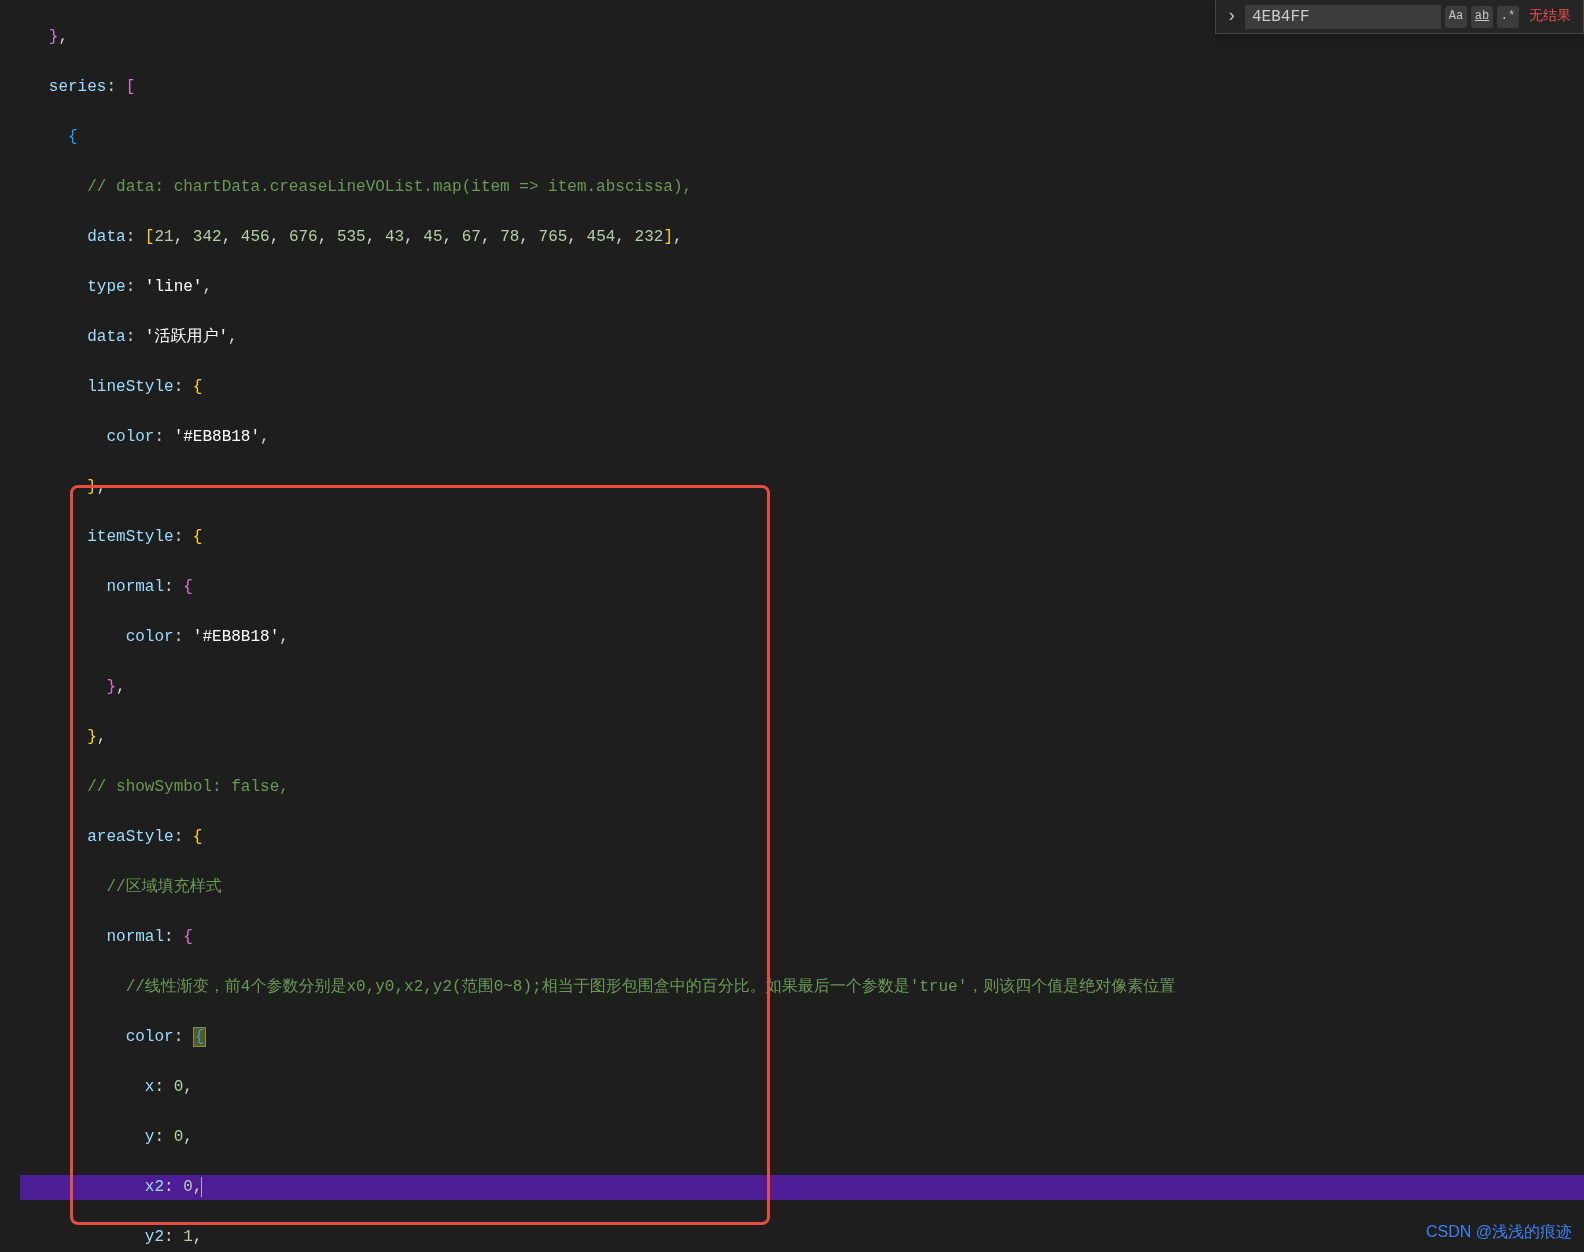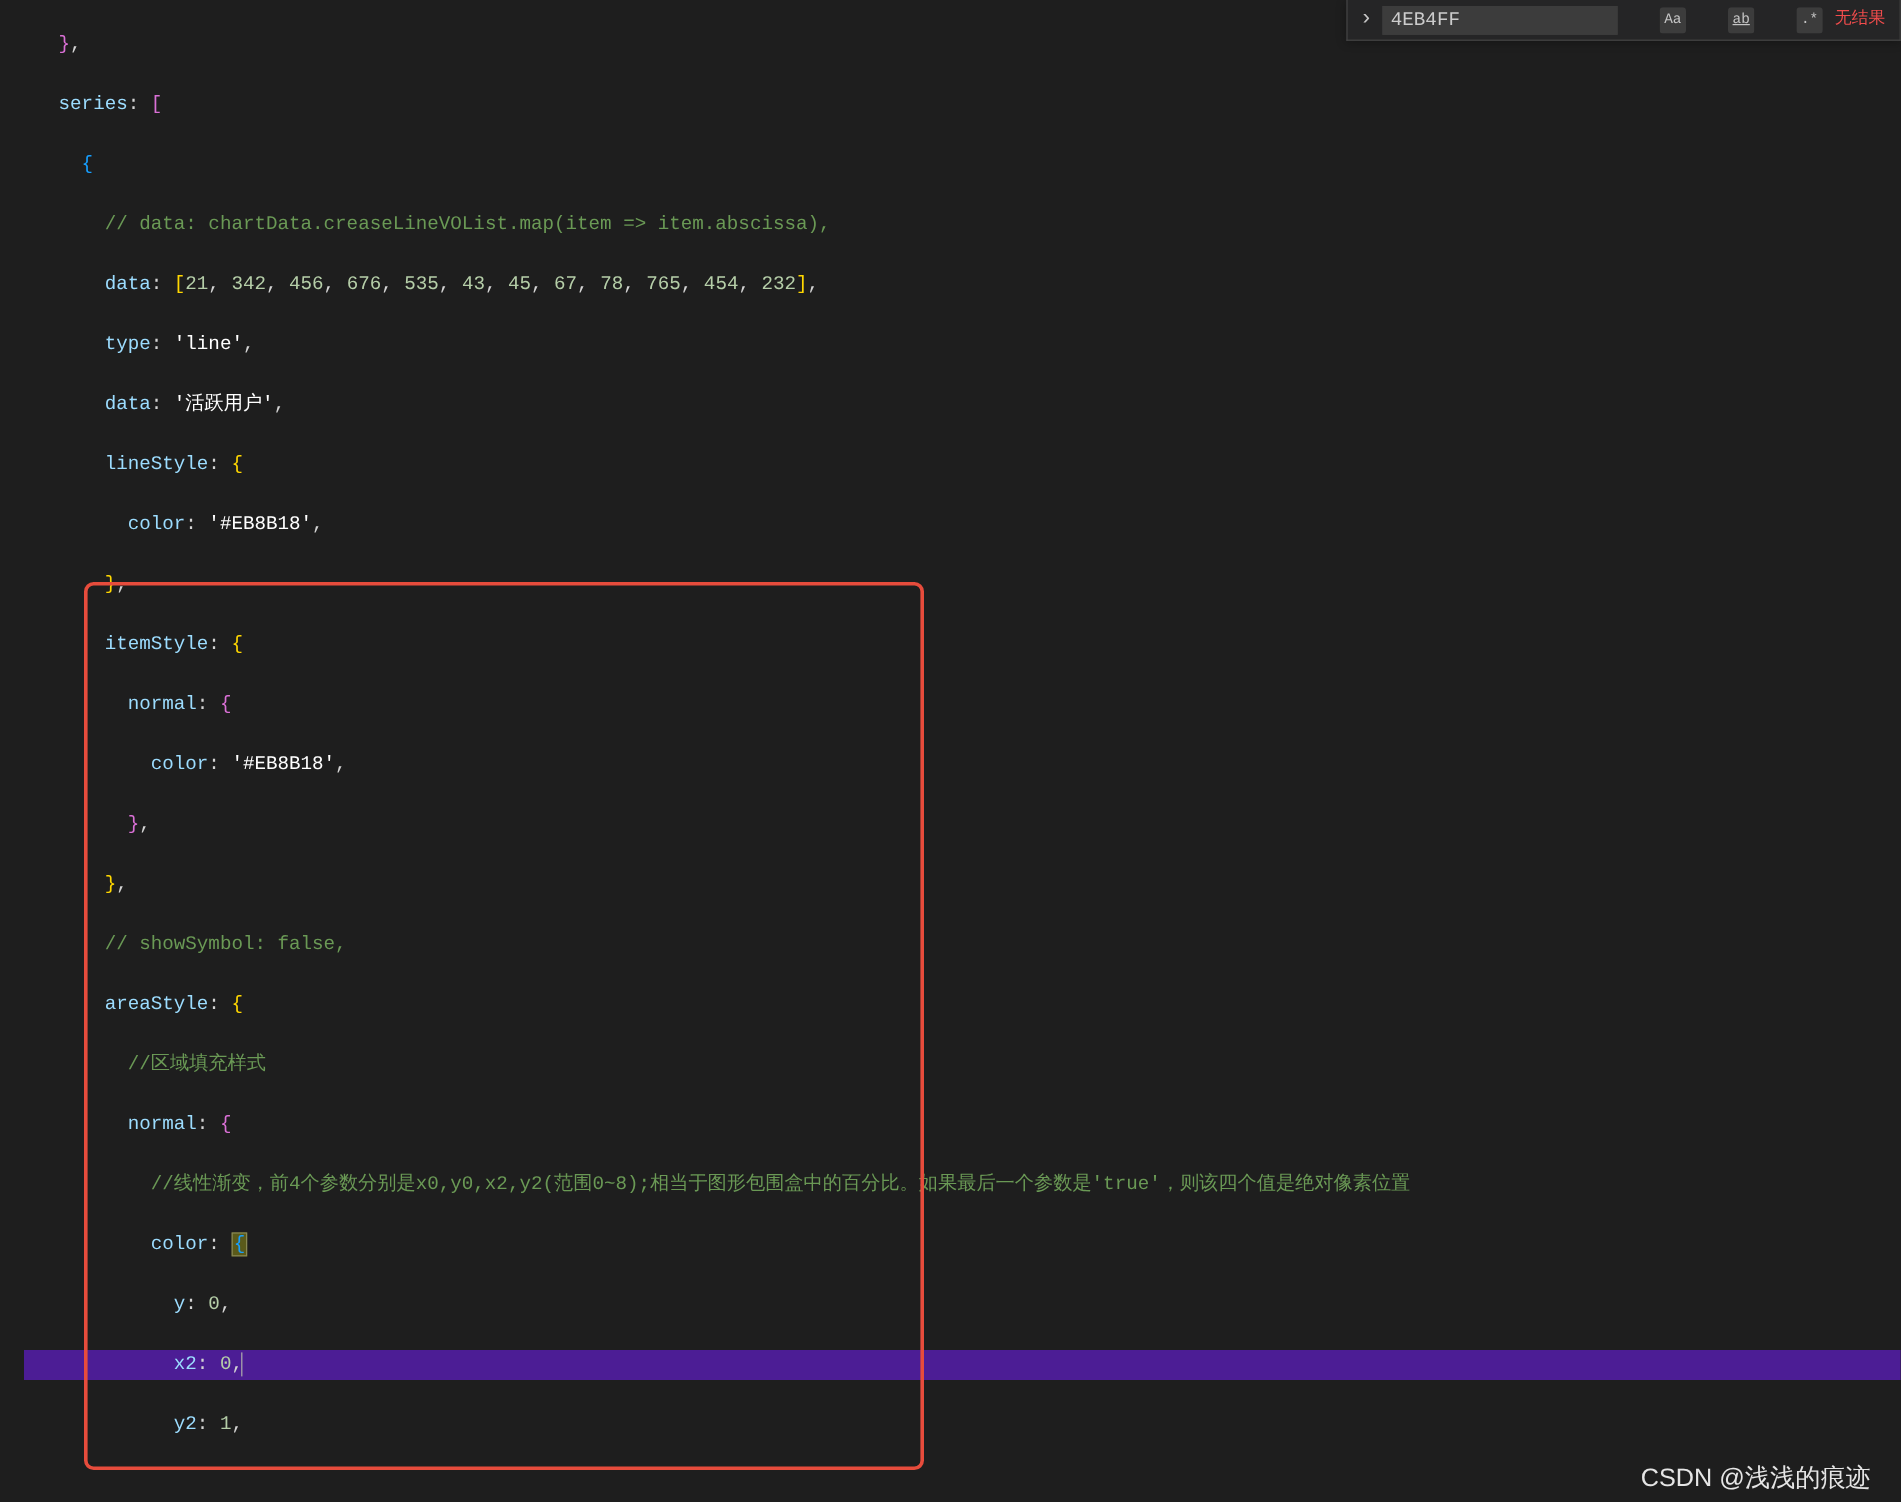--- a/index.html
+++ b/index.html
@@ -95,36 +95,35 @@
       color: #c5c5c5;
       border: 1px solid transparent;
       width: 22px;
       height: 22px;
       font-size: 12px;
       display: inline-flex;
       align-items: center;
       justify-content: center;
       cursor: pointer;
       border-radius: 3px;
-      margin-left: 31px;
     }
     .search-results {
       color: #f14c4c;
       font-size: 14px;
       padding: 0 6px;
       text-align: right;
     }
 
     
     .watermark {
       position: absolute;
       bottom: 8px;
-      right: 25px;
-      color: #e5e5e5;
-      font-size: 21px;
+      right: 12px;
+      color: #3b82f6;
+      font-size: 16px;
       font-family: sans-serif;
       z-index: 5;
     }
 
     .cursor-mark {
       border-left: 1px solid #aeafad;
       display: inline-block;
       height: 20px;
       vertical-align: middle;
       margin-left: -1px;
@@ -157,20 +156,21 @@
 <div class="line">         <span class="tk-key">normal</span><span class="tk-punct">: </span><span class="tk-bracket2">{</span></div>
 <div class="line">           <span class="tk-key">color</span><span class="tk-punct">: </span><span class="tk-str">'#EB8B18'</span><span class="tk-punct">,</span></div>
 <div class="line">         <span class="tk-bracket2">}</span><span class="tk-punct">,</span></div>
 <div class="line">       <span class="tk-bracket1">}</span><span class="tk-punct">,</span></div>
 <div class="line">       <span class="tk-comment">// showSymbol: false,</span></div>
 <div class="line">       <span class="tk-key">areaStyle</span><span class="tk-punct">: </span><span class="tk-bracket1">{</span></div>
 <div class="line">         <span class="tk-comment">//区域填充样式</span></div>
 <div class="line">         <span class="tk-key">normal</span><span class="tk-punct">: </span><span class="tk-bracket2">{</span></div>
 <div class="line">           <span class="tk-comment">//线性渐变，前4个参数分别是x0,y0,x2,y2(范围0~8);相当于图形包围盒中的百分比。如果最后一个参数是'true'，则该四个值是绝对像素位置</span></div>
 <div class="line">           <span class="tk-key">color</span><span class="tk-punct">: </span><span class="tk-bracket3 tk-highlight">{</span></div>
+<div class="line">             <span class="tk-key">x</span><span class="tk-punct">: </span><span class="tk-num">0</span><span class="tk-punct">,</span></div>
 <div class="line">             <span class="tk-key">y</span><span class="tk-punct">: </span><span class="tk-num">0</span><span class="tk-punct">,</span></div>
 <div class="line current-line">             <span class="tk-key">x2</span><span class="tk-punct">: </span><span class="tk-num">0</span><span class="tk-punct">,</span><span class="cursor-mark"></span></div>
 <div class="line">             <span class="tk-key">y2</span><span class="tk-punct">: </span><span class="tk-num">1</span><span class="tk-punct">,</span></div>
 
 
 
 
 
 
 

